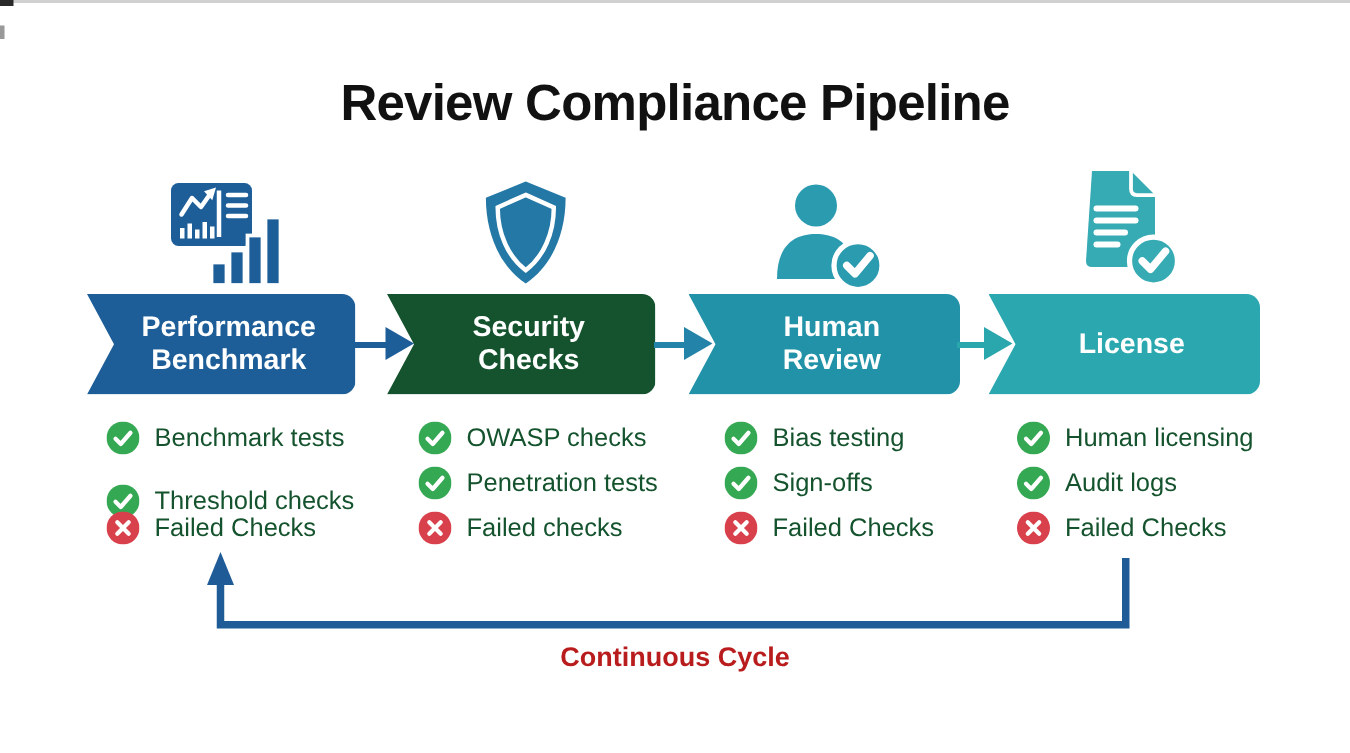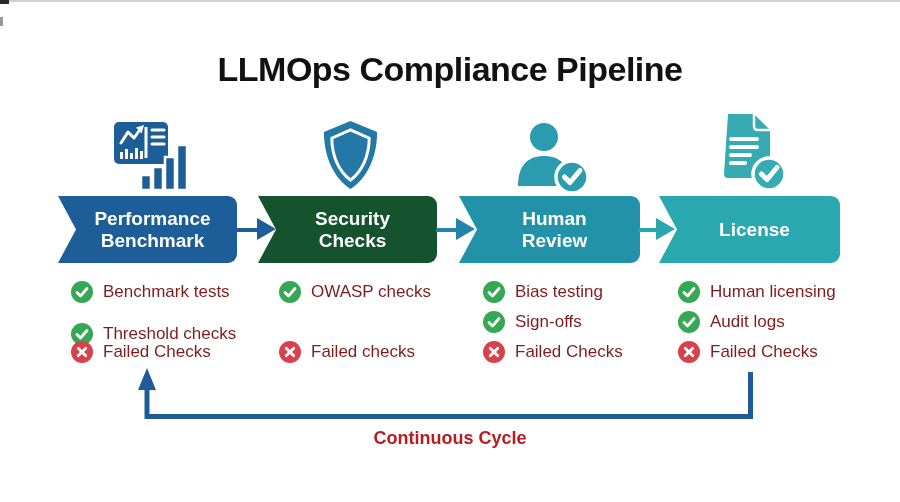--- a/index.html
+++ b/index.html
@@ -23,40 +23,40 @@
     display:block;color:#fff;font-size:19px;font-weight:700;line-height:22px;text-align:center;
   }
   .connector-line{position:absolute;top:228px;height:4px;}
   .connector-head{
     position:absolute;top:218px;width:0;height:0;
     border-top:11px solid transparent;border-bottom:11px solid transparent;
     border-left:19px solid #1d5e99;
   }
   .check-row{position:absolute;display:flex;align-items:center;height:22px;}
   .check-row .row-icon{line-height:0;margin-right:10px;flex:0 0 auto;}
-  .check-row .row-label{font-size:17px;color:#7f1d1d;white-space:nowrap;}
+  .check-row .row-label{font-size:17px;color:#14532d;white-space:nowrap;}
   .cycle-svg{position:absolute;left:137px;top:366px;line-height:0;}
   .cycle-label{
     position:absolute;left:0;top:428px;width:900px;text-align:center;
     font-size:18px;font-weight:700;color:#b91c1c;
   }
   .artifact-topline{position:absolute;left:0;top:0;width:900px;height:2px;background:#777;opacity:.35;}
   .artifact-corner{position:absolute;left:0;top:0;width:9px;height:4px;background:#2a2a2a;}
   .artifact-leftmark{position:absolute;left:0;top:17px;width:3px;height:9px;background:#555;opacity:.6;}
 </style>
 </head>
 <body>
 
 <div id="canvas">
 
   <div class="artifact-topline"></div>
   <div class="artifact-corner"></div>
   <div class="artifact-leftmark"></div>
 
-  <div class="page-title" style="color: rgb(17, 17, 17);">LLMOps Compliance Pipeline</div>
+  <div class="page-title" style="color: rgb(17, 17, 17);">Review Compliance Pipeline</div>
 
   <div class="stage-icon" style="left: 112px; top: 116px; color: rgb(29, 94, 153);">
     <svg viewBox="0 0 78 78" width="78" height="78">
       <rect x="2" y="6" width="54" height="42" rx="5" fill="currentColor"></rect>
       <polyline points="9,27 16,16 22,22 28,13.5" stroke="#fff" stroke-width="3" fill="none" stroke-linecap="round" stroke-linejoin="round"></polyline>
       <polygon points="32,9 24,11.5 29.5,17.5" fill="#fff"></polygon>
       <line x1="34" y1="11" x2="34" y2="42" stroke="#fff" stroke-width="3"></line>
       <line x1="40" y1="14" x2="52" y2="14" stroke="#fff" stroke-width="3" stroke-linecap="round"></line>
       <line x1="40" y1="21" x2="52" y2="21" stroke="#fff" stroke-width="3" stroke-linecap="round"></line>
       <line x1="40" y1="28" x2="52" y2="28" stroke="#fff" stroke-width="3" stroke-linecap="round"></line>
@@ -159,20 +159,29 @@
 
   <div class="check-row" style="left:279px;top:281px">
     <span class="row-icon" style="color: rgb(53, 168, 83);">
       <svg viewBox="0 0 22 22" width="22" height="22">
           <circle cx="11" cy="11" r="11" fill="currentColor"></circle>
           <path d="M6 11.5 L9.5 15 L16 7.5" stroke="#fff" stroke-width="2.8" fill="none" stroke-linecap="round" stroke-linejoin="round"></path>
         </svg>
     </span>
     <span class="row-label">OWASP checks</span>
   </div>
+  <div class="check-row" style="left:279px;top:311px">
+    <span class="row-icon" style="color: rgb(53, 168, 83);">
+      <svg viewBox="0 0 22 22" width="22" height="22">
+          <circle cx="11" cy="11" r="11" fill="currentColor"></circle>
+          <path d="M6 11.5 L9.5 15 L16 7.5" stroke="#fff" stroke-width="2.8" fill="none" stroke-linecap="round" stroke-linejoin="round"></path>
+        </svg>
+    </span>
+    <span class="row-label">Penetration tests</span>
+  </div>
   <div class="check-row" style="left:279px;top:341px">
     <span class="row-icon" style="color: rgb(216, 65, 75);">
       <svg viewBox="0 0 22 22" width="22" height="22">
           <circle cx="11" cy="11" r="11" fill="currentColor"></circle>
           <path d="M7.2 7.2 L14.8 14.8 M14.8 7.2 L7.2 14.8" stroke="#fff" stroke-width="2.8" stroke-linecap="round"></path>
         </svg>
     </span>
     <span class="row-label">Failed checks</span>
   </div>
 

